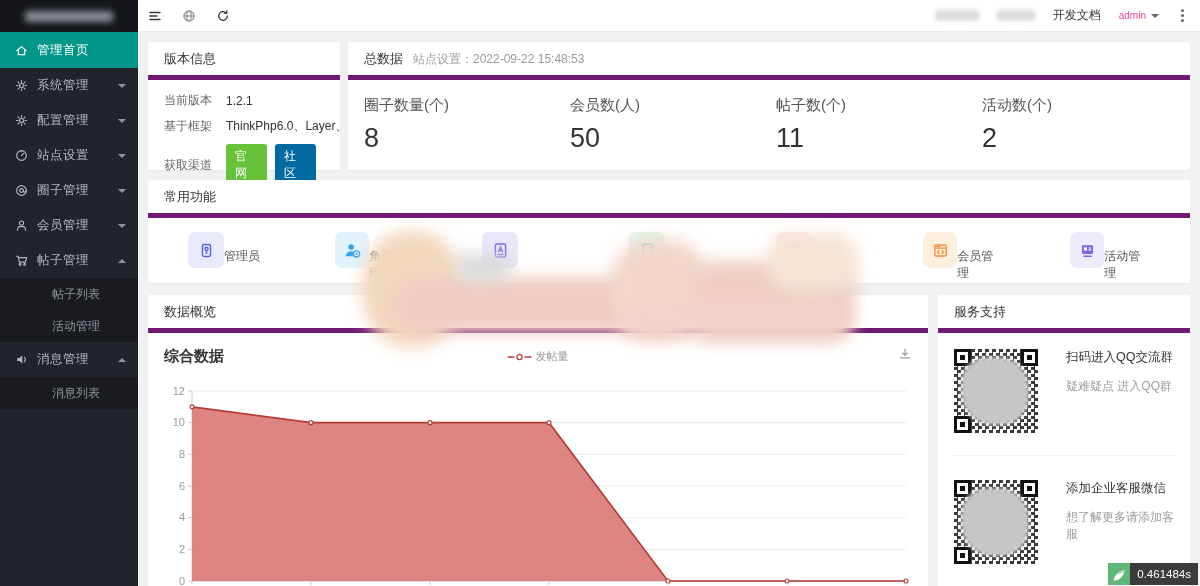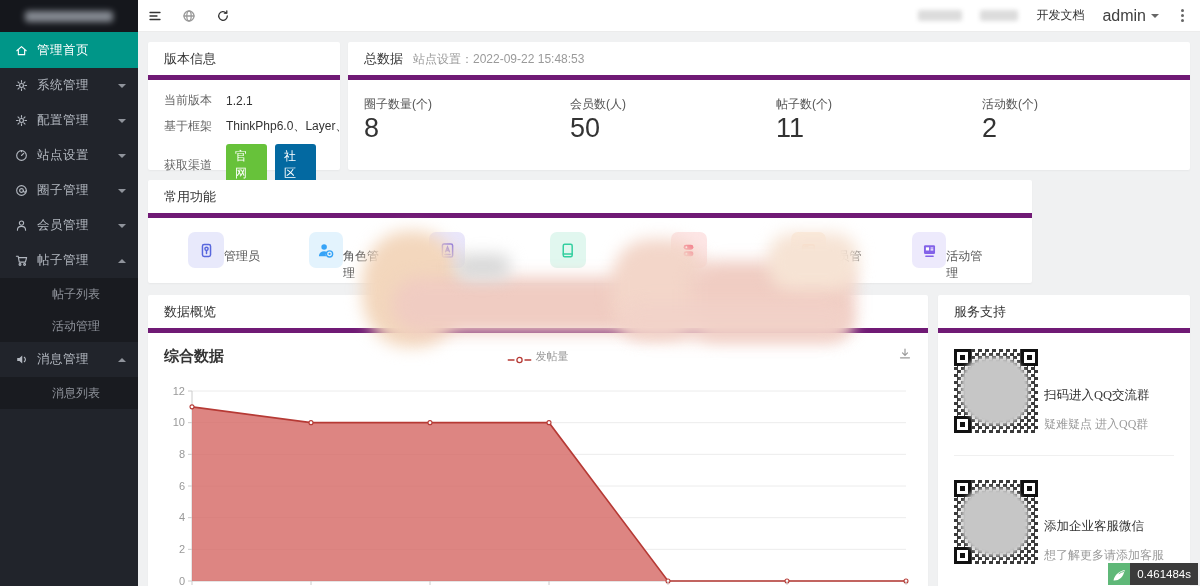--- a/index.html
+++ b/index.html
@@ -22,60 +22,60 @@
   .submenu-item { height:32px; line-height:32px; padding-left:52px; color:#8f939b; font-size:12px; cursor:pointer; }
 
   
   .topbar { position:absolute; left:138px; top:0; width:1062px; height:32px; background:#fff; border-bottom:1px solid #ececec; display:flex; align-items:center; z-index:4; }
   .tb-icon { width:34px; height:32px; display:flex; align-items:center; justify-content:center; cursor:pointer; color:#333; }
   .tb-icon svg { width:14px; height:14px; stroke:currentColor; fill:none; stroke-width:1.3; stroke-linecap:round; stroke-linejoin:round; }
   .tb-icon.dim { color:#9a9a9a; }
   .tb-right { margin-left:auto; display:flex; align-items:center; gap:18px; padding-right:12px; }
   .blur-pill { height:11px; background:#dcdcdc; border-radius:2px; filter:blur(2px); }
   .tb-link { font-size:12px; color:#333; cursor:pointer; }
-  .tb-user { font-size:16px; color:#404040; cursor:pointer; display:flex; align-items:center; gap:5px; }
+  .tb-user { font-size:10px; color:#ec4899; cursor:pointer; display:flex; align-items:center; gap:5px; }
   .caret { width:0; height:0; border-left:4px solid transparent; border-right:4px solid transparent; border-top:4px solid #666; }
   .kebab { display:flex; flex-direction:column; gap:2px; cursor:pointer; padding:4px; }
   .kebab i { width:3px; height:3px; border-radius:50%; background:#666; }
 
   
   .card { position:absolute; background:#fff; border-radius:2px; box-shadow:0 1px 2px rgba(0,0,0,.04); }
   .card-hd { height:38px; line-height:38px; padding:0 16px; font-size:13px; color:#333; border-bottom:5px solid #701a75; display:flex; align-items:center; gap:10px; }
   .hd-sub { font-size:12px; color:#9a9a9a; }
 
   #card-version { left:148px; top:42px; width:192px; height:128px; }
   .ver-body { padding:12px 16px 0; }
   .ver-row { display:flex; margin-bottom:9px; align-items:center; }
   .ver-label { color:#666; width:62px; flex:none; }
   .ver-value { color:#333; white-space:nowrap; }
   .badge { display:inline-block; color:#fff; font-size:12px; border-radius:3px; padding:4px 9px; margin-right:8px; cursor:pointer; }
 
   #card-totals { left:348px; top:42px; width:842px; height:128px; }
   .stats-row { display:flex; padding:16px 0 0; }
   .stat { width:206px; padding-left:16px; }
-  .stat-label { color:#555; font-size:12px; }
+  .stat-label { color:#555; font-size:15px; margin-bottom:8px; }
   .stat-value { color:#333; font-size:27px; }
 
-  #card-quick { left:148px; top:180px; width:884px; height:103px; }
+  #card-quick { left:148px; top:180px; width:1042px; height:103px; }
   .quick-row { display:flex; justify-content:space-between; padding:14px 40px 0; }
   .quick-item { width:80px; display:flex; flex-direction:row; align-items:center; cursor:pointer; }
   .q-icon { width:36px; height:36px; border-radius:7px; display:flex; align-items:center; justify-content:center; }
   .q-icon svg { width:17px; height:17px; }
   .q-label { margin-top:9px; font-size:12px; color:#555; height:14px; }
 
   #card-overview { left:148px; top:295px; width:780px; height:300px; }
   .chart-title-row { position:relative; height:40px; padding:14px 16px 0; }
   .chart-title { font-size:15px; font-weight:bold; color:#333; }
-  .legend { position:absolute; left:50%; transform:translateX(-50%); top:16px; display:flex; align-items:flex-end; gap:4px; cursor:pointer; }
+  .legend { position:absolute; left:50%; transform:translateX(-50%); top:16px; display:flex; align-items:center; gap:4px; cursor:pointer; }
   .legend-text { font-size:11px; color:#9a9a9a; }
   .dl-icon { position:absolute; right:16px; top:14px; color:#9a9a9a; cursor:pointer; }
   .dl-icon svg { width:14px; height:14px; stroke:currentColor; fill:none; stroke-width:1.2; stroke-linecap:round; }
 
   #card-support { left:938px; top:295px; width:252px; height:300px; }
-  .qr-row { display:flex; align-items:flex-end; padding:16px 16px 14px; gap:6px;font-family:Liberation Serif, serif; }
+  .qr-row { display:flex; align-items:flex-start; padding:16px 16px 14px; gap:28px; }
   .qr { width:84px; height:84px; flex:none; position:relative; background:repeating-conic-gradient(#3a3a3a 0% 25%, #fff 0% 50%) 0 0/7px 7px; }
   .qm { position:absolute; width:17px; height:17px; border:3px solid #111; background:#fff; }
   .qm::after { content:""; position:absolute; left:3px; top:3px; width:5px; height:5px; background:#111; }
   .qm.tl{left:0;top:0;} .qm.tr{right:0;top:0;} .qm.bl{left:0;bottom:0;}
   .qr-blur { position:absolute; left:7px; top:8px; width:68px; height:68px; background:#c6c6c6; border-radius:38% 44% 40% 46%; filter:blur(2px); }
   .qr-text .qt1 { font-size:12.5px; color:#333; margin-bottom:12px; }
   .qr-text .qt2 { font-size:12px; color:#9a9a9a; }
   .support-divider { height:1px; background:#f0f0f0; margin:8px 16px; }
 
   

